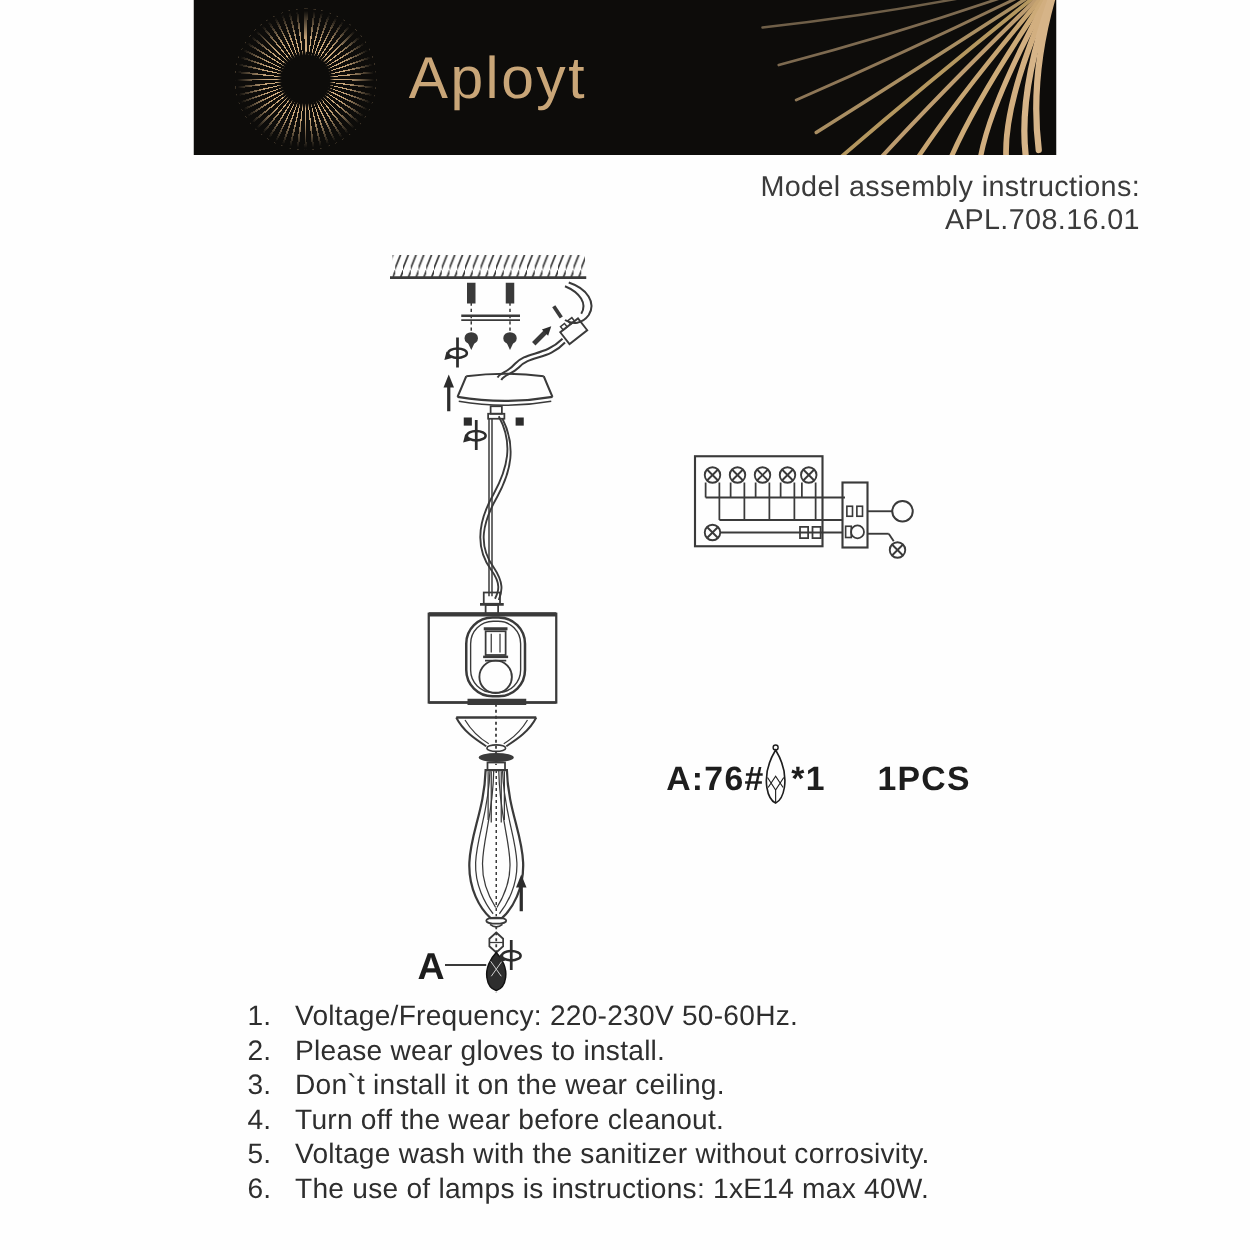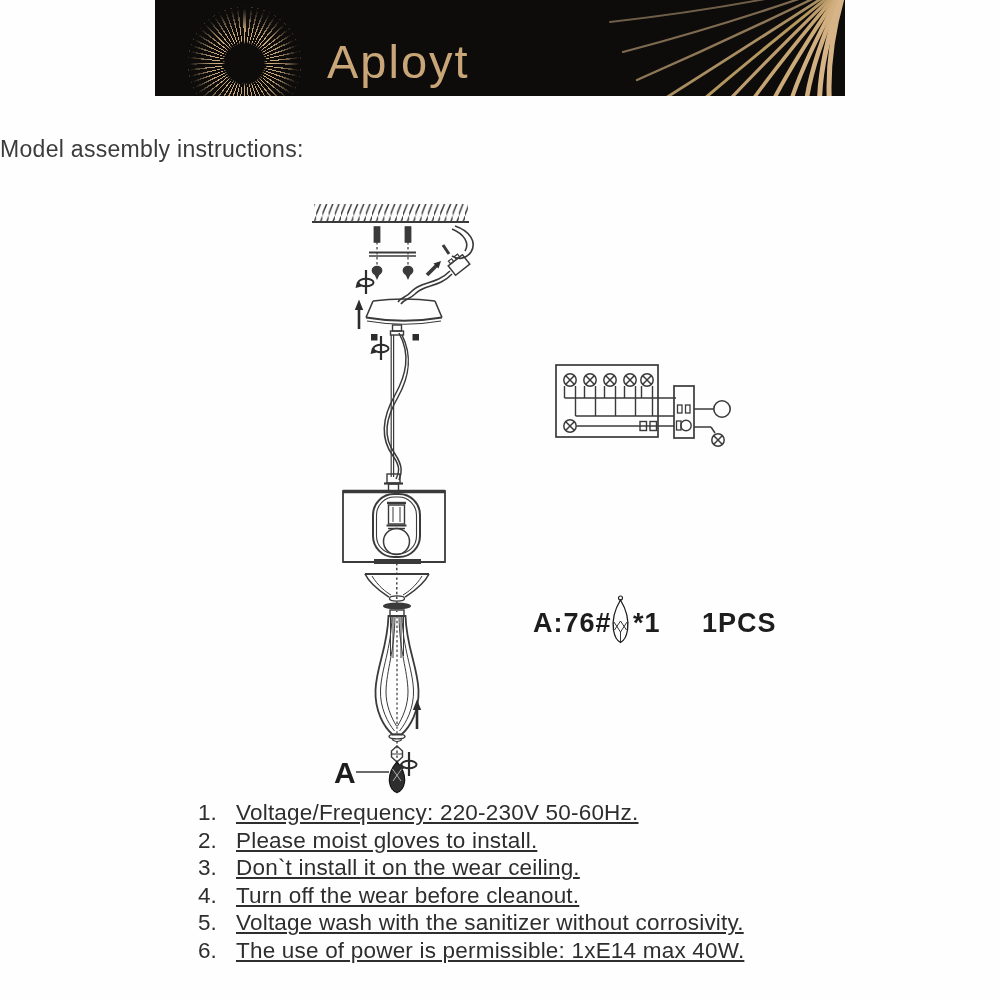--- a/index.html
+++ b/index.html
@@ -1,44 +1,44 @@
 <!DOCTYPE html>
 <html><head>
 <meta charset="utf-8">
 <style>
   html,body{margin:0;padding:0;background:#ffffff;}
   .page{position:relative;width:1000px;height:1000px;background:#fefefe;overflow:hidden;
         font-family:"Liberation Sans",sans-serif;}
 
   
-  .banner{position:absolute;left:155px;top:0;width:690px;height:96px;background:#0d0c0a;overflow:hidden;}
+  .banner{position:absolute;left:155px;top:0;width:690px;height:124px;background:#0d0c0a;overflow:hidden;}
   .sunburst{position:absolute;left:33px;top:7px;width:113px;height:113px;border-radius:50%;
             background:repeating-conic-gradient(#d6b284 0deg 1.8deg, rgba(13,12,10,0) 1.8deg 6.4deg);}
   .sunburst::after{content:"";position:absolute;inset:0;border-radius:50%;
             background:radial-gradient(closest-side,#0d0c0a 34%,rgba(13,12,10,0) 41%,rgba(13,12,10,.12) 60%,#0d0c0a 97%);}
   .brand{position:absolute;left:172px;top:34px;font-size:47px;font-weight:400;letter-spacing:2px;
          color:#c9a678;}
   .rays{position:absolute;right:0;top:0;width:430px;height:128px;}
 
   
-  .titles{position:absolute;left:0;top:136px;width:912px;text-align:left;color:#3b3b3b;}
+  .titles{position:absolute;left:0;top:136px;width:912px;text-align:right;color:#3b3b3b;}
   .titles .heading{font-size:23px;line-height:26px;letter-spacing:.3px;}
   .titles .model{font-size:23px;line-height:26px;letter-spacing:.3px;}
 
   
   .diagram{position:absolute;left:0;top:0;width:1000px;height:1000px;}
   .pl{font-family:"Liberation Sans",sans-serif;font-weight:700;font-size:27px;fill:#1d1d1d;letter-spacing:1px;}
   .pa{font-family:"Liberation Sans",sans-serif;font-weight:700;font-size:30px;fill:#1d1d1d;}
 
   
   .instructions{position:absolute;left:198px;top:799px;width:660px;margin:0;padding:0;list-style:none;
                 color:#2e2e2e;font-size:22.5px;}
   .instructions li{display:flex;line-height:27.6px;}
   .instructions .num{width:38px;flex:0 0 38px;}
-  .instructions .txt{flex:1;letter-spacing:.2px;text-decoration:underline;}
+  .instructions .txt{flex:1;letter-spacing:.2px;}
 </style>
 </head>
 <body>
 
 <div class="page">
 
   <header class="banner">
     <div class="sunburst"></div>
     <div class="brand">Aployt</div>
     <svg class="rays" viewBox="0 0 430 128">
@@ -54,20 +54,21 @@
         <path d="M432,-18 Q377,80 369,128" stroke="#d2af80" stroke-width="4.2"></path>
         <path d="M432,-18 Q387,78 390,128" stroke="#d2af80" stroke-width="4.6"></path>
         <path d="M432,-18 Q398,70 406,128" stroke="#d6b488" stroke-width="5"></path>
         <path d="M432,-18 Q408,55 416,120" stroke="#d6b488" stroke-width="5"></path>
       </g>
     </svg>
   </header>
 
   <div class="titles">
     <div class="heading">Model assembly instructions:</div>
+    <div class="model">APL.708.16.01</div>
   </div>
 
   <svg class="diagram" viewBox="0 0 1000 1000">
     <defs>
       <pattern id="hatch" width="6.2" height="18" patternUnits="userSpaceOnUse">
         <line x1="-1" y1="19" x2="7" y2="-1" stroke="#3a3a3a" stroke-width="1.4"></line>
       </pattern>
       <g id="screw" stroke="#3a3a3a">
         <rect x="-2.6" y="0" width="5.2" height="15" fill="#3a3a3a"></rect>
         <line x1="0" y1="15" x2="0" y2="39" stroke-width="1.2" stroke-dasharray="2.5 2.5"></line>
@@ -239,32 +240,32 @@
     <text class="pa" x="334" y="783">A</text>
   </svg>
 
   <ol class="instructions">
     <li>
       <span class="num">1.</span>
       <span class="txt">Voltage/Frequency: 220-230V 50-60Hz.</span>
     </li>
     <li>
       <span class="num">2.</span>
-      <span class="txt">Please moist gloves to install.</span>
+      <span class="txt">Please wear gloves to install.</span>
     </li>
     <li>
       <span class="num">3.</span>
       <span class="txt">Don`t install it on the wear ceiling.</span>
     </li>
     <li>
       <span class="num">4.</span>
       <span class="txt">Turn off the wear before cleanout.</span>
     </li>
     <li>
       <span class="num">5.</span>
       <span class="txt">Voltage wash with the sanitizer without corrosivity.</span>
     </li>
     <li>
       <span class="num">6.</span>
-      <span class="txt">The use of power is permissible: 1xE14 max 40W.</span>
+      <span class="txt">The use of lamps is instructions: 1xE14 max 40W.</span>
     </li>
   </ol>
 </div>
 
 </body></html>

